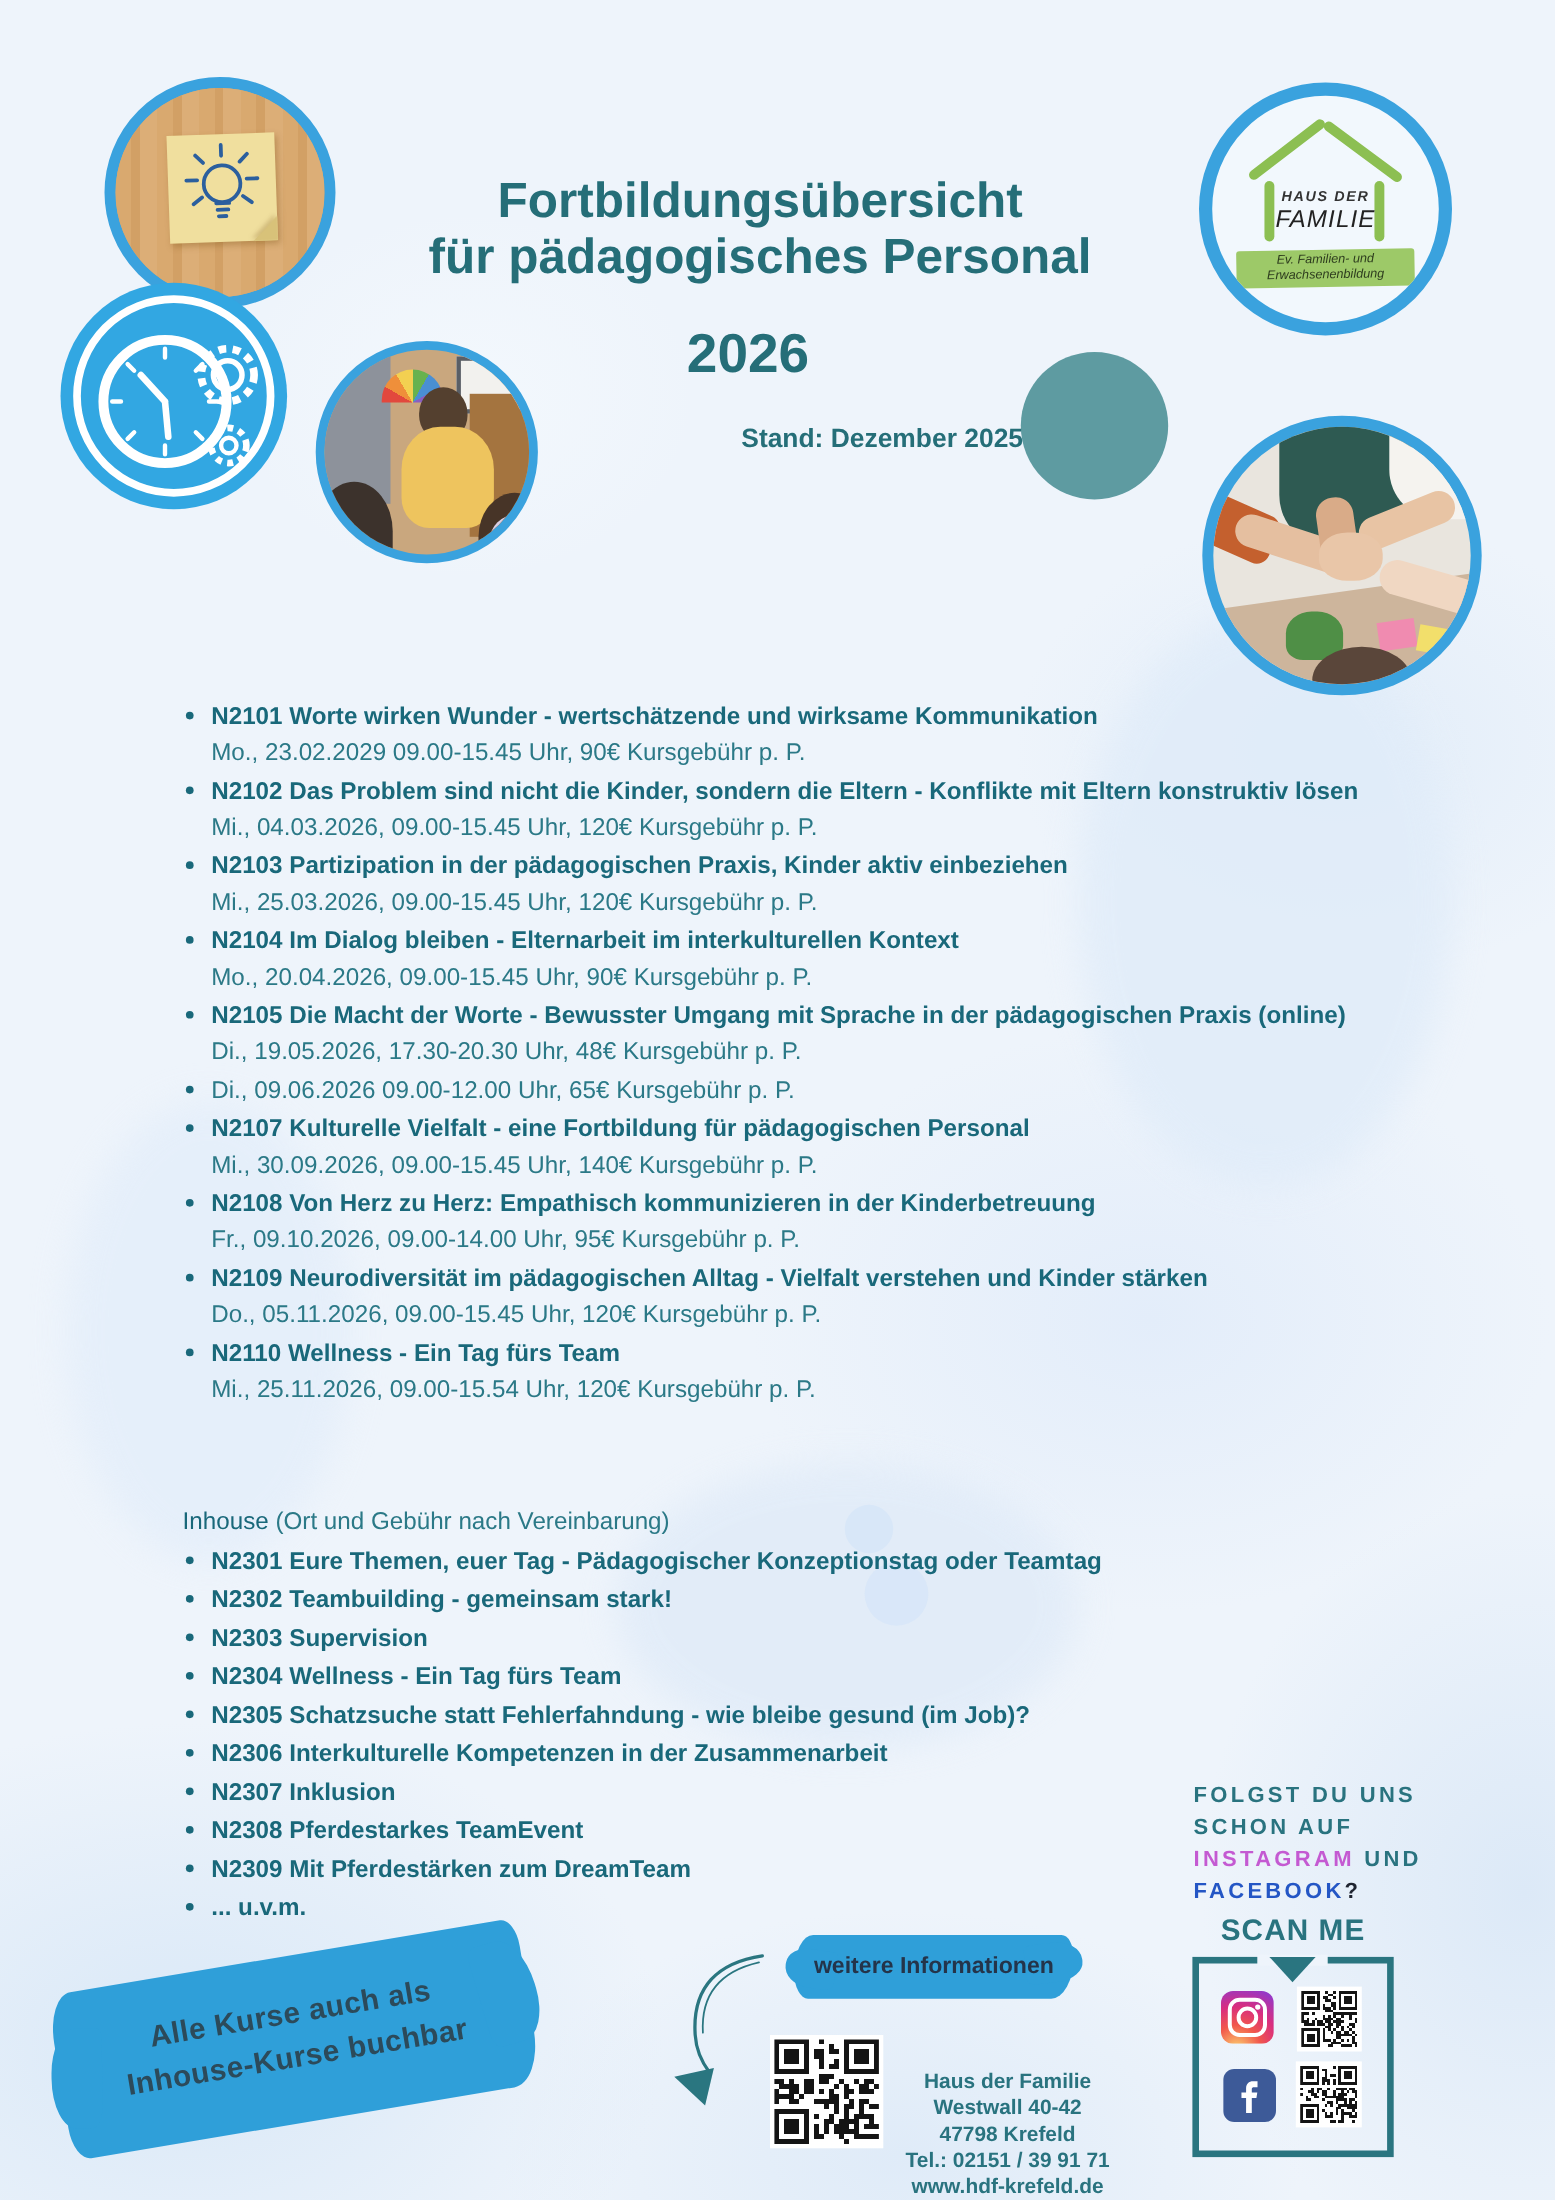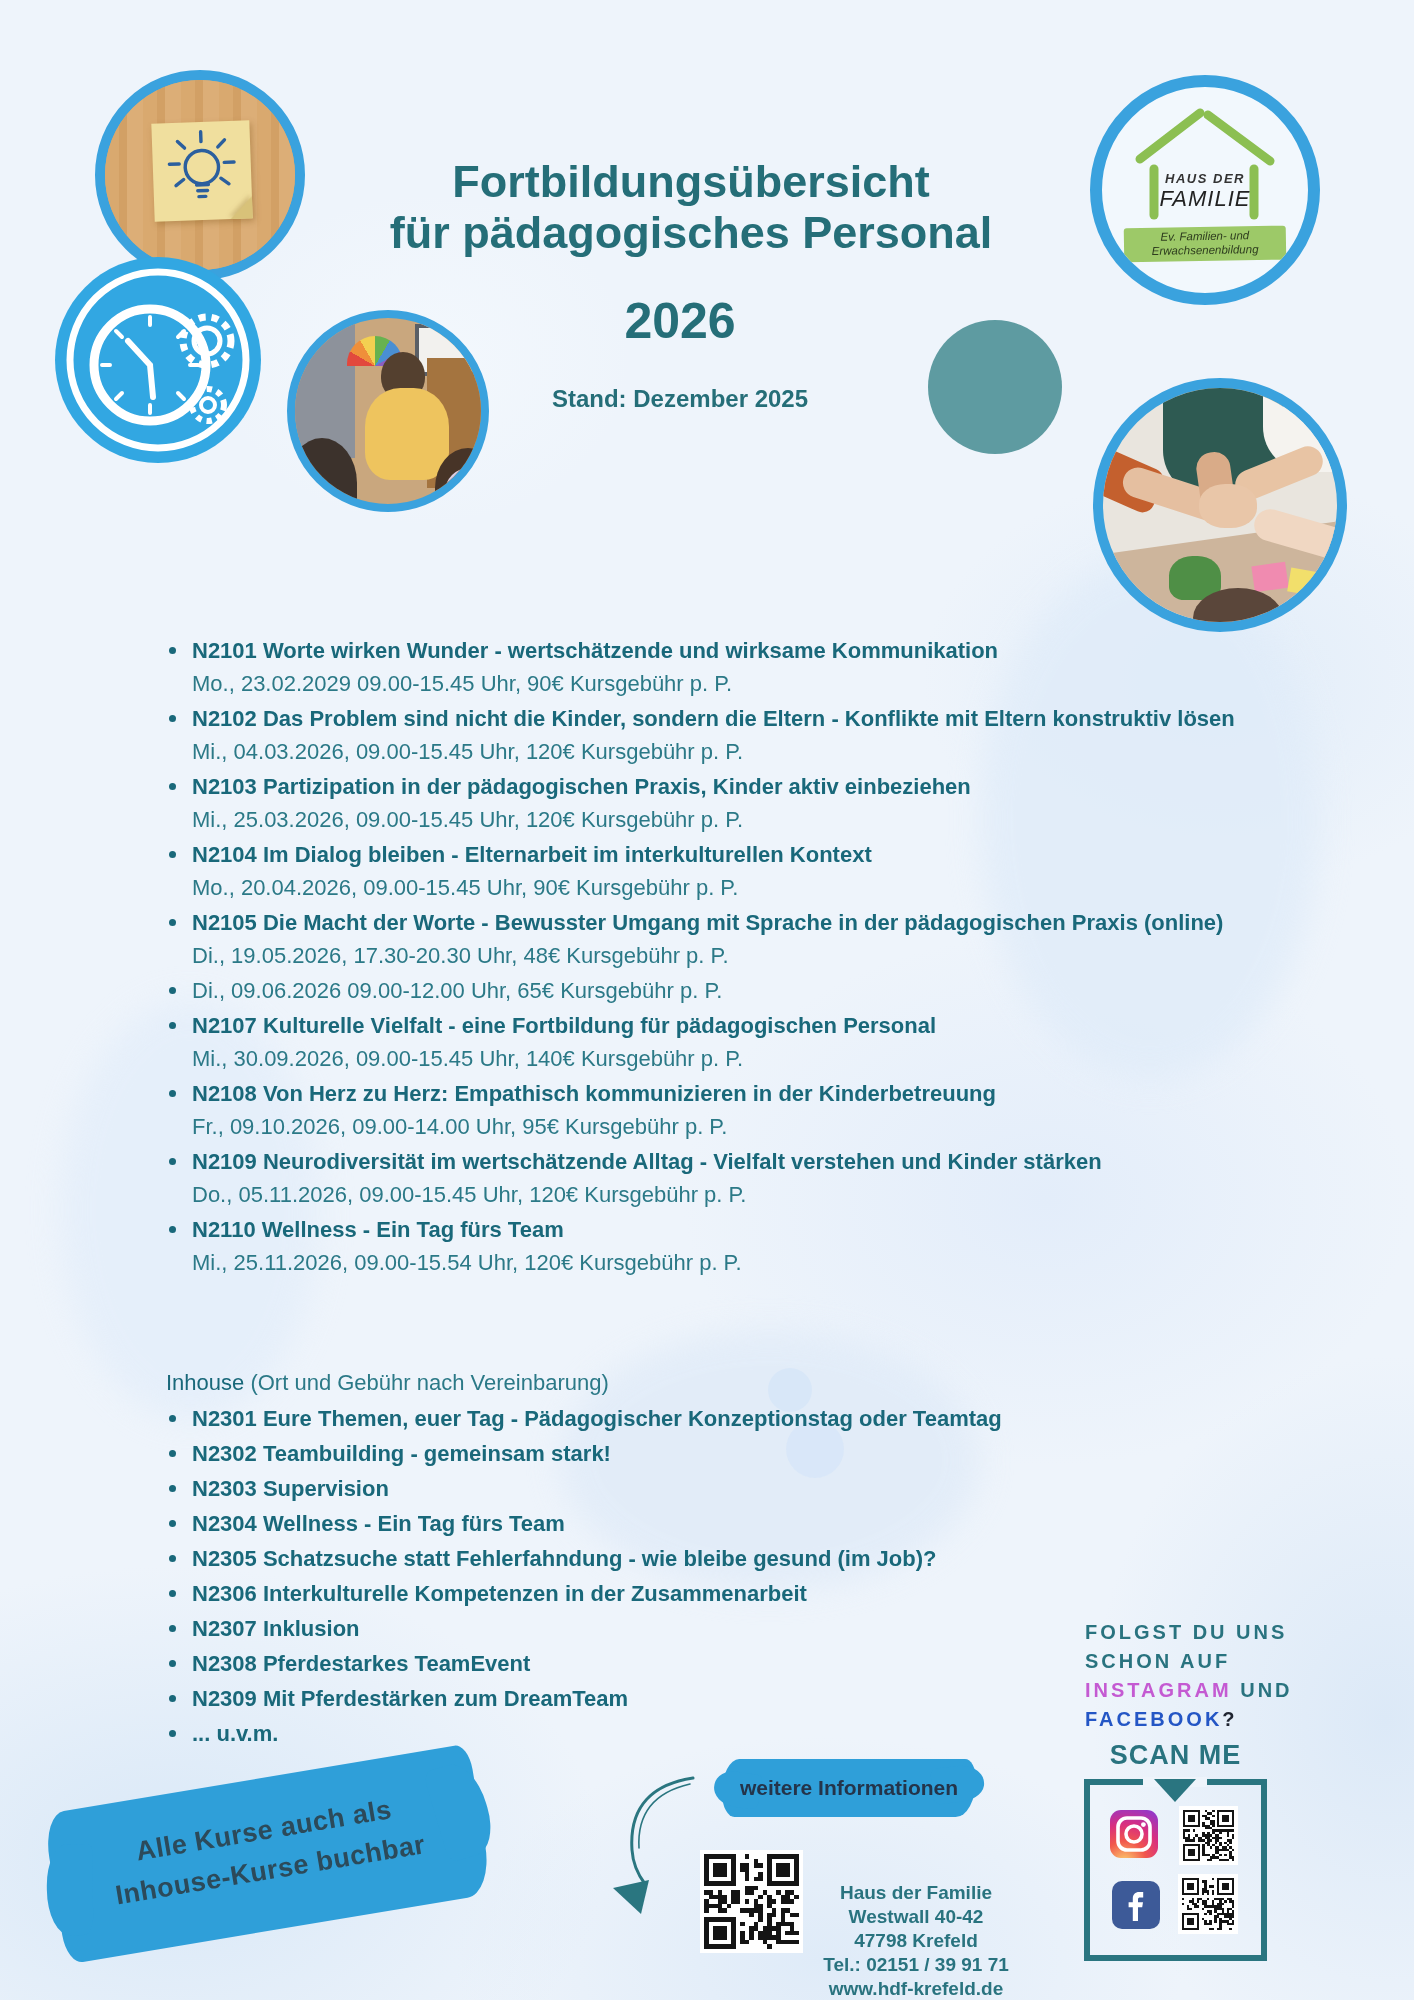--- a/index.html
+++ b/index.html
@@ -39,21 +39,21 @@
   .h-shape{position:absolute;}
   
   .c-logo{left:1090px;top:75px;width:230px;height:230px;border:12px solid #3aa2de;background:#f2f8fd;font-style:italic;}
   .logo-top{position:absolute;left:0;top:84px;width:100%;text-align:center;font-size:13px;font-weight:bold;letter-spacing:1.5px;color:#333;}
   .logo-name{position:absolute;left:0;top:99px;width:100%;text-align:center;font-size:22px;color:#222;letter-spacing:1px;}
   .logo-banner{position:absolute;left:22px;top:140px;width:162px;padding:3px 0 4px 0;background:#9dc968;border-radius:3px;transform:rotate(-1deg);text-align:center;color:#2e3d1e;font-size:11.5px;line-height:13.5px;}
 
   
   .title{position:absolute;left:306px;top:156px;width:770px;text-align:center;font-size:45px;line-height:51px;font-weight:bold;color:#256e78;}
   .year{position:absolute;left:430px;top:292px;width:500px;text-align:center;font-size:50px;font-weight:bold;color:#256e78;}
-  .stand{position:absolute;left:430px;top:385px;width:500px;text-align:center;font-size:24px;font-weight:bold;color:#256e78;}
+  .stand{position:absolute;left:430px;top:385px;width:500px;text-align:right;font-size:24px;font-weight:bold;color:#256e78;}
 
   
   ul.courses{position:absolute;left:156px;top:634px;width:1080px;margin:0;padding:0;list-style:none;}
   ul.courses li{position:relative;padding-left:36px;margin-bottom:2px;font-size:22px;line-height:33px;color:#19687a;}
   ul.courses li::before{content:'';position:absolute;left:13px;top:13px;width:7px;height:7px;border-radius:50%;background:#19687a;}
   .c-title{font-weight:bold;}
   .c-details{font-weight:normal;color:#2b7987;}
   .inhouse-heading{position:absolute;left:166px;top:1370px;font-size:22px;color:#19687a;}
   .ih-bold{font-weight:normal;}
   .ih-note{color:#2b7987;}
@@ -219,21 +219,21 @@
       </li>
       <li>
         <div class="c-title">N2107 Kulturelle Vielfalt - eine Fortbildung für pädagogischen Personal</div>
         <div class="c-details">Mi., 30.09.2026, 09.00-15.45 Uhr, 140€ Kursgebühr p. P.</div>
       </li>
       <li>
         <div class="c-title">N2108 Von Herz zu Herz: Empathisch kommunizieren in der Kinderbetreuung</div>
         <div class="c-details">Fr., 09.10.2026, 09.00-14.00 Uhr, 95€ Kursgebühr p. P.</div>
       </li>
       <li>
-        <div class="c-title">N2109 Neurodiversität im wertschätzende Alltag - Vielfalt verstehen und Kinder stärken</div>
+        <div class="c-title">N2109 Neurodiversität im pädagogischen Alltag - Vielfalt verstehen und Kinder stärken</div>
         <div class="c-details">Do., 05.11.2026, 09.00-15.45 Uhr, 120€ Kursgebühr p. P.</div>
       </li>
       <li>
         <div class="c-title">N2110 Wellness - Ein Tag fürs Team</div>
         <div class="c-details">Mi., 25.11.2026, 09.00-15.54 Uhr, 120€ Kursgebühr p. P.</div>
       </li>
     </ul>
 
   <div class="inhouse-heading">
     <span class="ih-bold">Inhouse</span>

